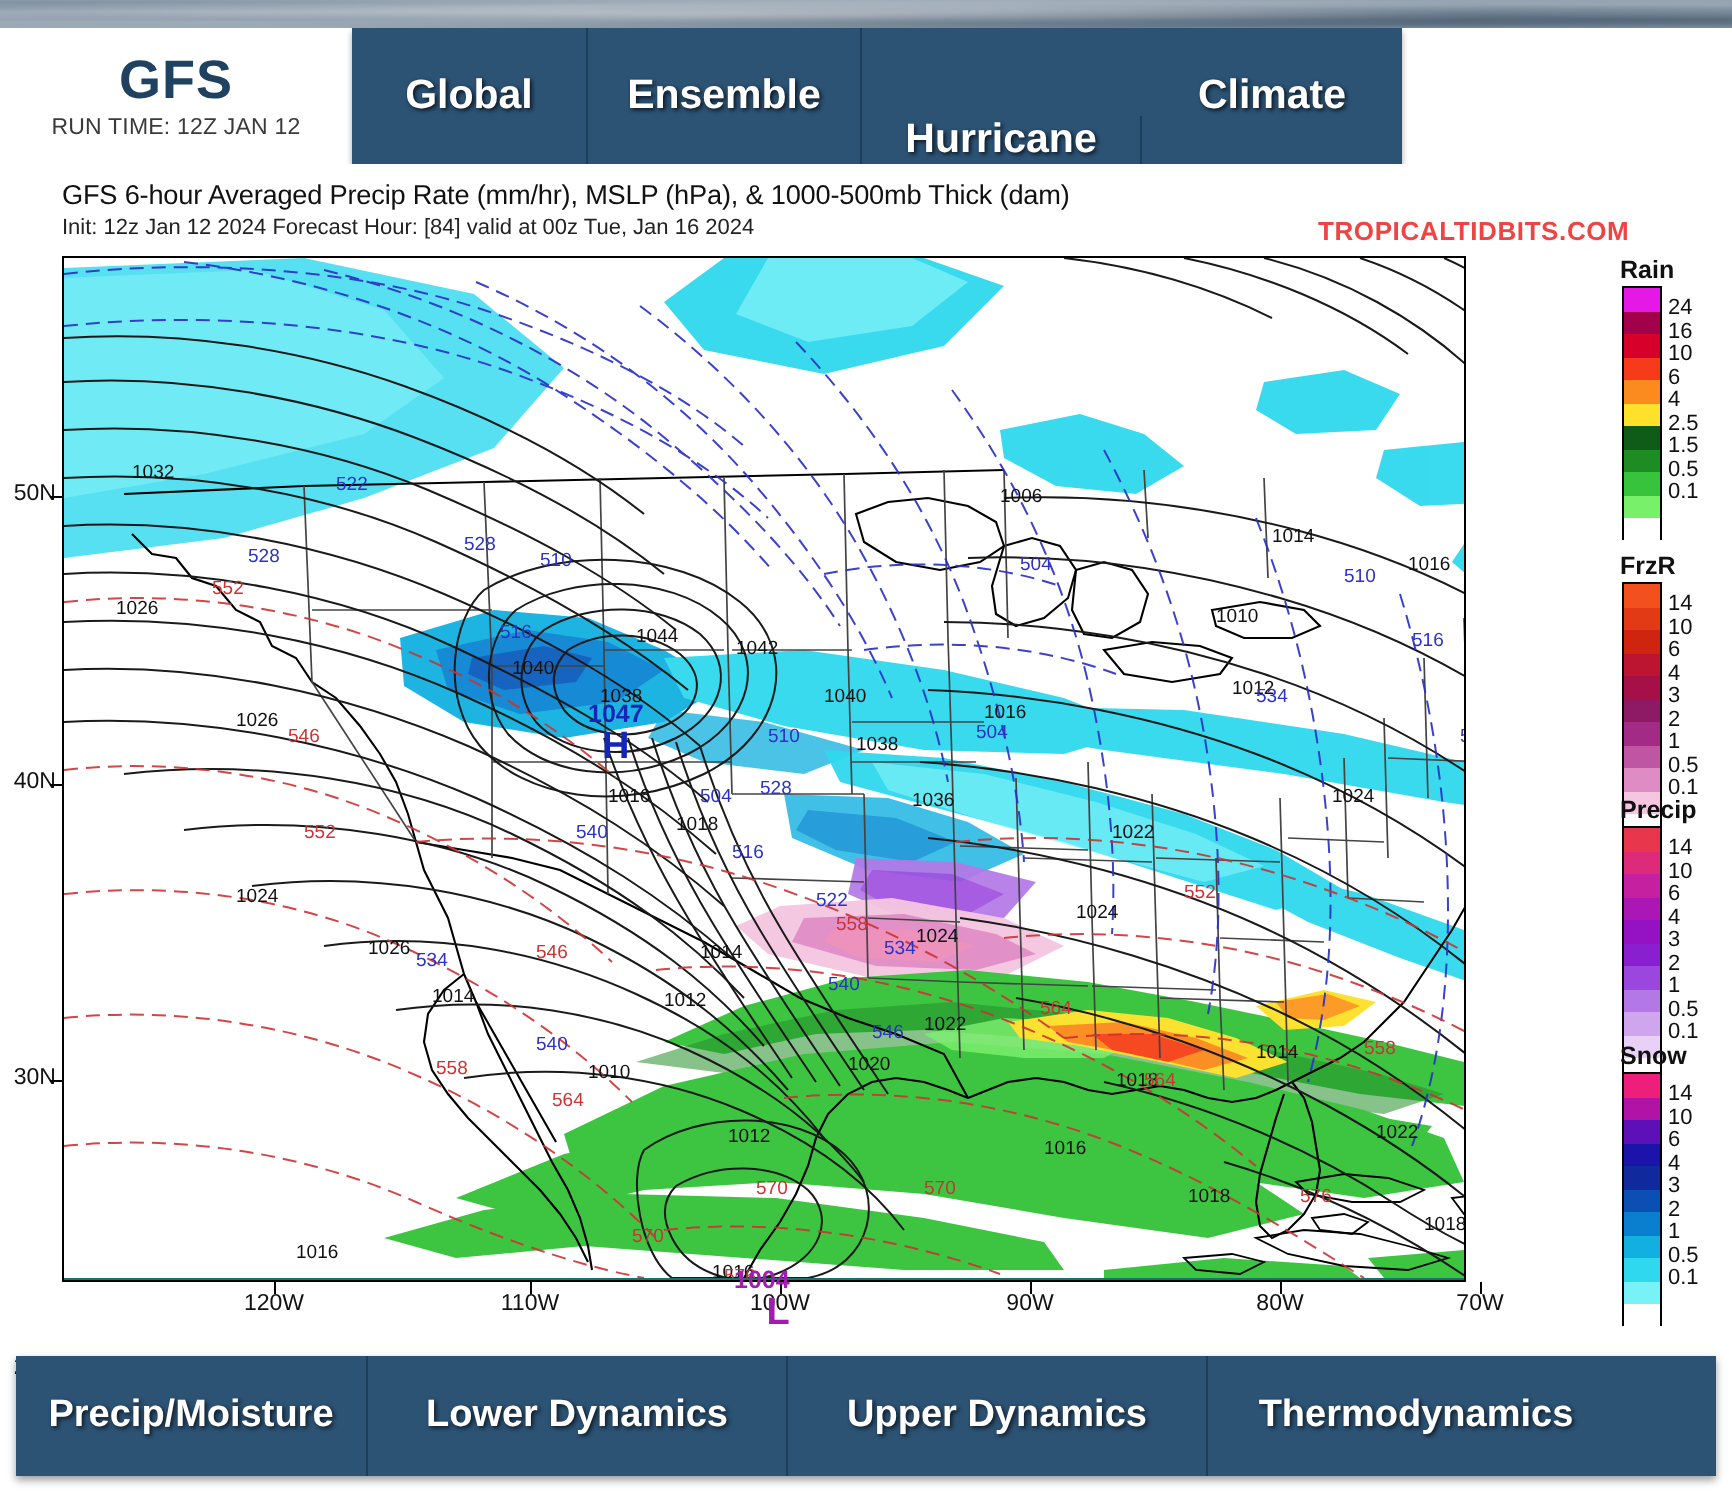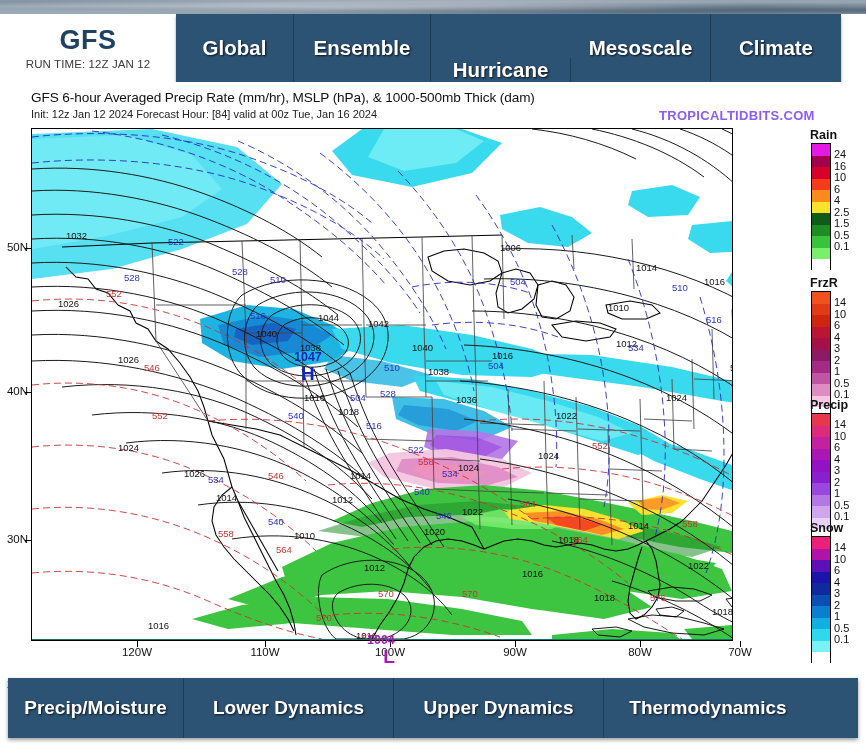--- a/index.html
+++ b/index.html
@@ -40,21 +40,21 @@
     text-shadow:1px 1px 2px rgba(0,0,0,.75);
     box-sizing:border-box;
     cursor:pointer;
   }
   .topnav-tab:last-child{border-right:none;}
 
   
   #panel{position:absolute;left:0;top:82px;width:866px;height:592px;background:#fff;}
   #chart-title{position:absolute;left:31px;top:8px;font-size:13.6px;color:#111;letter-spacing:-.1px;white-space:nowrap;}
   #chart-subtitle{position:absolute;left:31px;top:26px;font-size:11px;color:#222;white-space:nowrap;}
-  #watermark{position:absolute;left:659px;top:26px;font-size:13px;font-weight:bold;color:#8b5cf6;letter-spacing:.3px;}
+  #watermark{position:absolute;left:659px;top:26px;font-size:13px;font-weight:bold;color:#ef4444;letter-spacing:.3px;}
 
   
   #mapbox{position:absolute;left:31px;top:46px;width:702px;height:513px;
           border:1.6px solid #000;box-sizing:border-box;background:#0f766e;overflow:hidden;}
   #mapsvg{position:absolute;left:0;top:0;}
 
   
   .lat-label{position:absolute;font-size:11.5px;color:#111;text-align:right;width:34px;}
   .lon-label{position:absolute;font-size:11.5px;color:#111;text-align:center;width:46px;}
 
@@ -93,21 +93,20 @@
 
 <div id="header">
   <div id="brand">
     <div class="model">GFS</div>
     <div class="runtime">RUN TIME: 12Z JAN 12</div>
   </div>
   <div id="topnav">
       <div class="topnav-tab" style="width: 118px;">Global</div>
       <div class="topnav-tab" style="width: 137px;">Ensemble</div>
       <div class="topnav-tab" style="width: 140px; margin-top: 44px;">Hurricane</div>
-      <div class="topnav-tab" style="width: 140px;">Mesoscale</div>
       <div class="topnav-tab" style="width: 130px;">Climate</div>
     </div>
 </div>
 
 <div id="panel">
   <div id="chart-title">GFS 6-hour Averaged Precip Rate (mm/hr), MSLP (hPa), &amp; 1000-500mb Thick (dam)</div>
   <div id="chart-subtitle">Init: 12z Jan 12 2024   Forecast Hour: [84]   valid at 00z Tue, Jan 16 2024</div>
   <div id="watermark">TROPICALTIDBITS.COM</div>
 
   <div id="mapbox">

